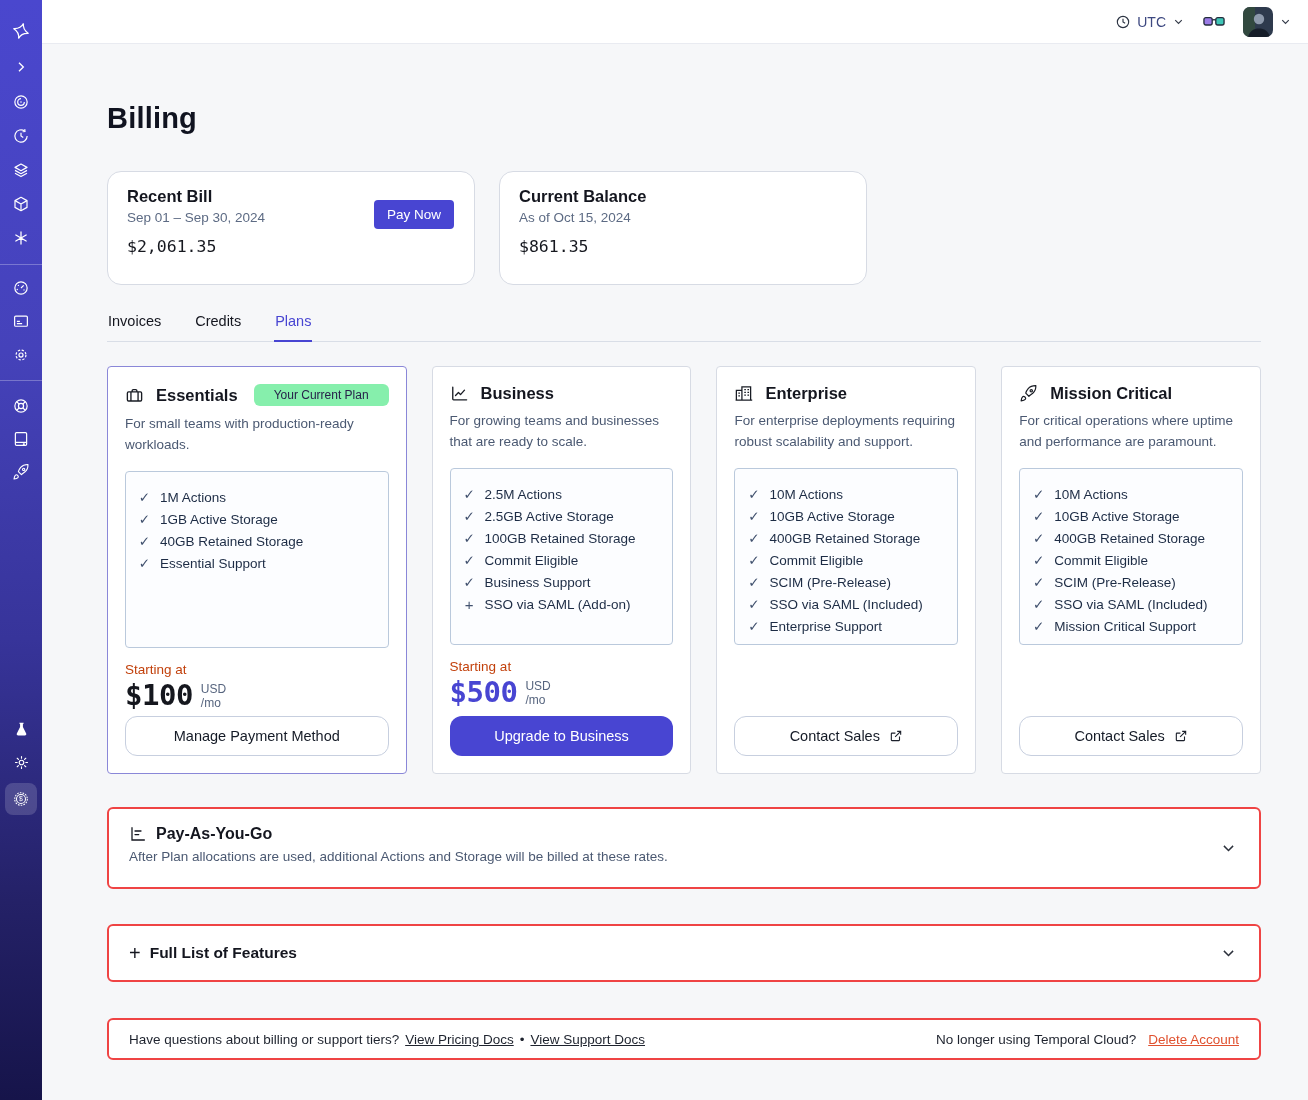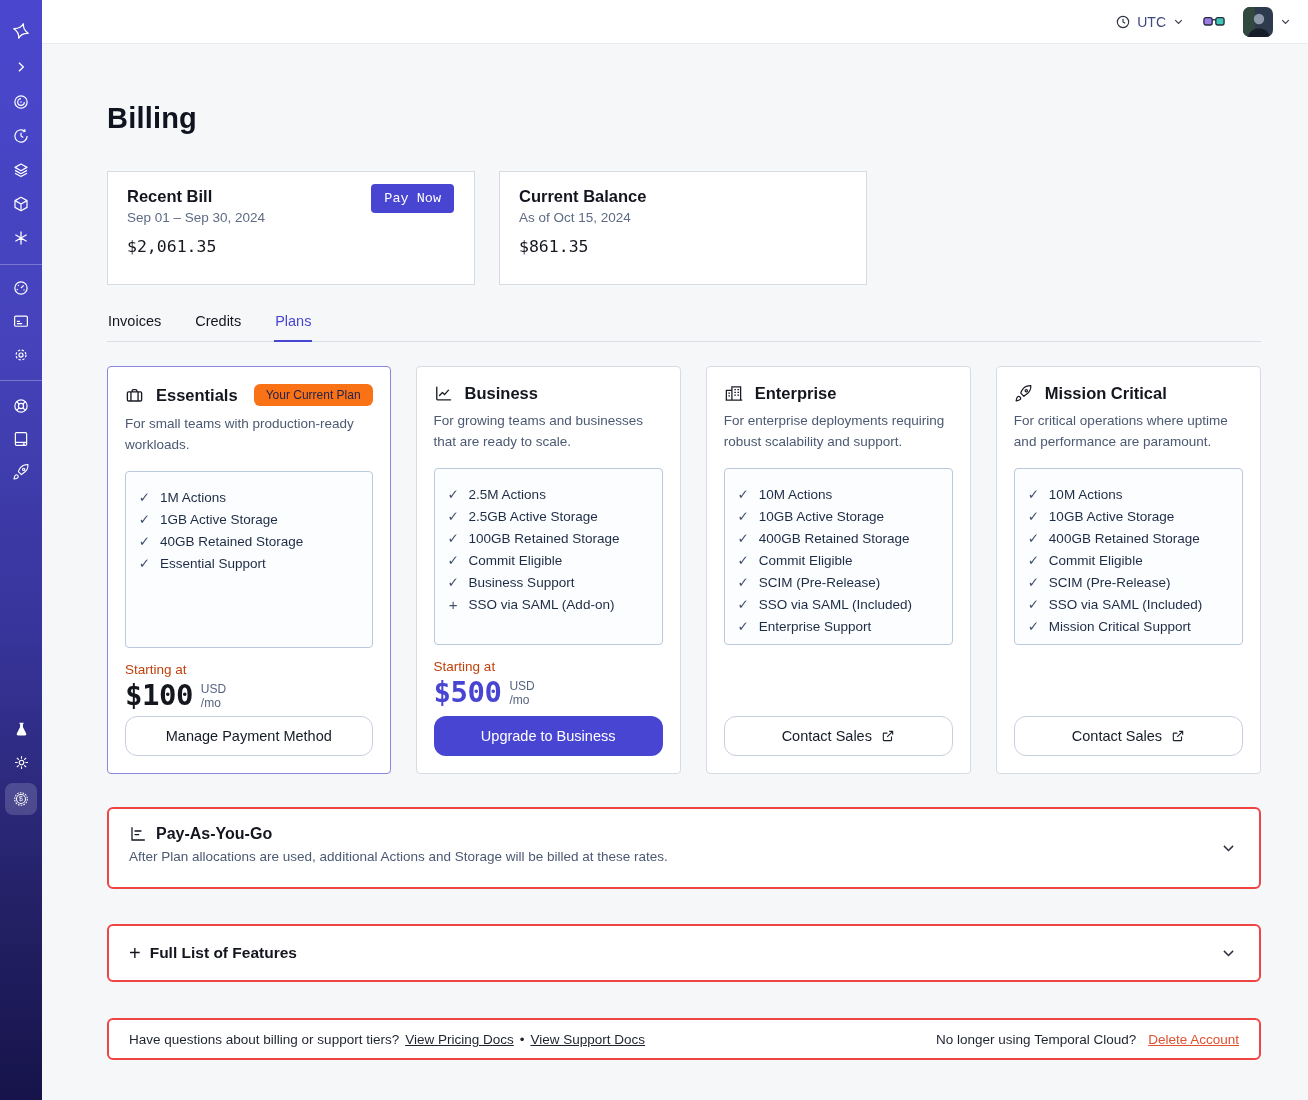--- a/index.html
+++ b/index.html
@@ -46,51 +46,51 @@
 
   
   .content { position:absolute; left:42px; top:44px; right:0; bottom:0; }
   .container { width:1154px; margin-left:65px; }
 
   .page-title { margin:58px 0 0 0; font-size:29px; line-height:33px; font-weight:700; color:#101320; letter-spacing:.2px; }
 
   
   .summary-row { display:flex; gap:24px; margin-top:36px; }
   .summary-card {
-    width:368px; height:114px; background:#fff; border:1px solid #d7dbe4; border-radius:0;
+    width:368px; height:114px; background:#fff; border:1px solid #d7dbe4; border-radius:14px;
     padding:15px 19px; position:relative;
   }
   .sc-title { font-size:16.5px; font-weight:700; color:#14161f; }
   .sc-sub { font-size:13.5px; color:#5d6b84; margin-top:4px; }
   .sc-amount { font-family:"DejaVu Sans Mono", monospace; font-size:16.5px; color:#16181f; margin-top:12px; }
   .pay-now-btn {
-    position:absolute; top:12px; right:20px;
+    position:absolute; top:28px; right:20px;
     background:#4845D2; color:#fff; border:none; border-radius:4px;
-    font-family:Liberation Mono, monospace; font-size:13.5px;
+    font-family:Liberation Sans, sans-serif; font-size:13.5px;
     padding:7px 13px; cursor:pointer;
   }
 
   
   .tabs { margin-top:28px; display:flex; gap:32px; border-bottom:1px solid #d9dee7; }
   .tab { font-size:14.5px; color:#14161f; padding:0 1px 11px 1px; cursor:pointer; }
   .tab.active { color:#4845D2; border-bottom:2px solid #4845D2; margin-bottom:-1px; }
 
   
   .plans-grid { margin-top:24px; display:grid; grid-template-columns:repeat(4,1fr); gap:25px; }
   .plan-card {
     background:#fff; border:1px solid #d7dbe4; border-radius:4px;
     padding:17px; height:408px; display:flex; flex-direction:column;
   }
   .plan-card.current { border-color:#8a87d8; }
   .plan-head { display:flex; align-items:center; gap:12px; }
   .plan-icon { color:#191c24; flex:0 0 auto; }
   .plan-name { font-size:16.5px; font-weight:700; color:#14161f; white-space:nowrap; }
   .plan-badge {
-    margin-left:4px; background:#f97316; color:#27224a; font-size:12px;
-    padding:4px 12px; border-radius:6px; white-space:nowrap;
+    margin-left:4px; background:#86efac; color:#27224a; font-size:12px;
+    padding:4px 20px; border-radius:6px; white-space:nowrap;
   }
   .plan-desc { margin-top:8px; font-size:13.5px; line-height:1.55; color:#4b5972; min-height:42px; }
   .feature-box {
     margin-top:15px; border:1px solid #bac9dc; background:#fcfdff; border-radius:4px;
     padding:15px 12px; height:177px;
   }
   .feature-box ul { list-style:none; margin:0; padding:0; }
   .feature-box li { display:flex; gap:9px; font-size:13.5px; color:#1d2c45; line-height:22px; }
   .fmark { color:#42526f; width:13px; flex:0 0 auto; text-align:center; }
   .fmark.plus { font-size:15px; }

